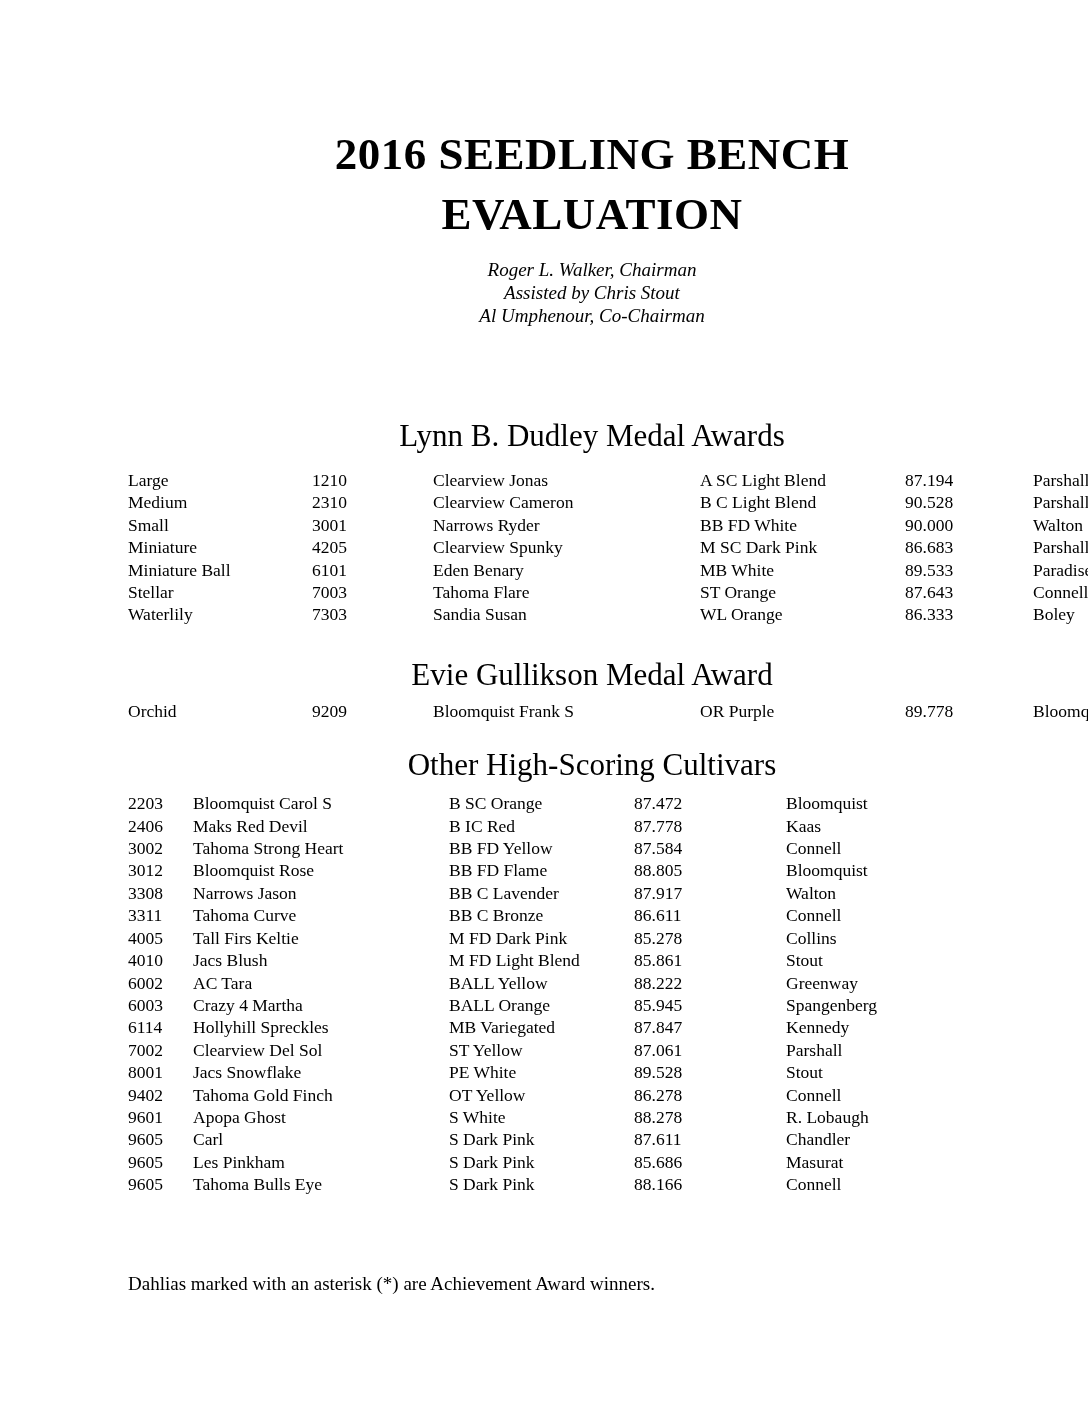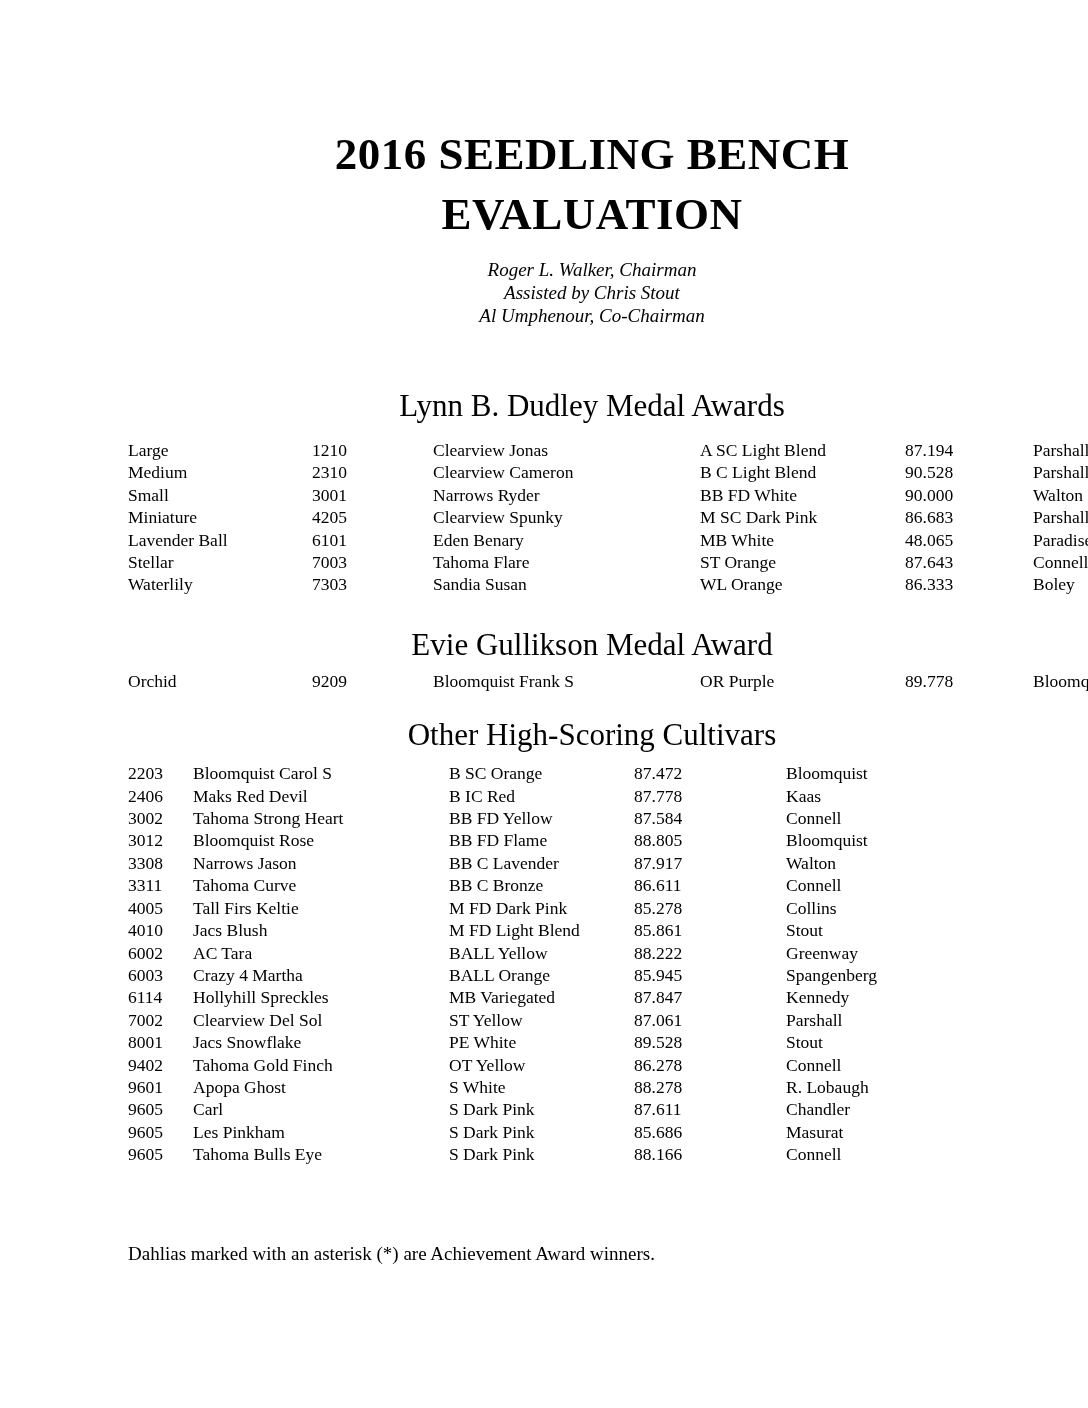--- a/index.html
+++ b/index.html
@@ -34,21 +34,21 @@
     font-size: 19px;
     line-height: 23px;
   }
   .section-heading {
     margin: 0;
     text-align: center;
     font-weight: 400;
     font-size: 31px;
     line-height: 34px;
   }
-  .heading-dudley   { margin-top: 62px; }
+  .heading-dudley   { margin-top: 92px; }
   .heading-gullikson{ margin-top: 32px; }
   .heading-other    { margin-top: 26px; }
   .award-table {
     font-size: 17.5px;
     line-height: 22.4px;
   }
   .table-dudley    { margin-top: 16px; }
   .table-gullikson { margin-top: 8px;  }
   .table-other     { margin-top: 10px; }
   .t6 .row {
@@ -111,25 +111,25 @@
         </div>
         <div class="row">
           <div class="cell">Miniature</div>
           <div class="cell">4205</div>
           <div class="cell">Clearview Spunky</div>
           <div class="cell">M SC Dark Pink</div>
           <div class="cell">86.683</div>
           <div class="cell">Parshall</div>
         </div>
         <div class="row">
-          <div class="cell">Lavender Ball</div>
+          <div class="cell">Miniature Ball</div>
           <div class="cell">6101</div>
           <div class="cell">Eden Benary</div>
           <div class="cell">MB White</div>
-          <div class="cell">48.065</div>
+          <div class="cell">89.533</div>
           <div class="cell">Paradise</div>
         </div>
         <div class="row">
           <div class="cell">Stellar</div>
           <div class="cell">7003</div>
           <div class="cell">Tahoma Flare</div>
           <div class="cell">ST Orange</div>
           <div class="cell">87.643</div>
           <div class="cell">Connell</div>
         </div>

